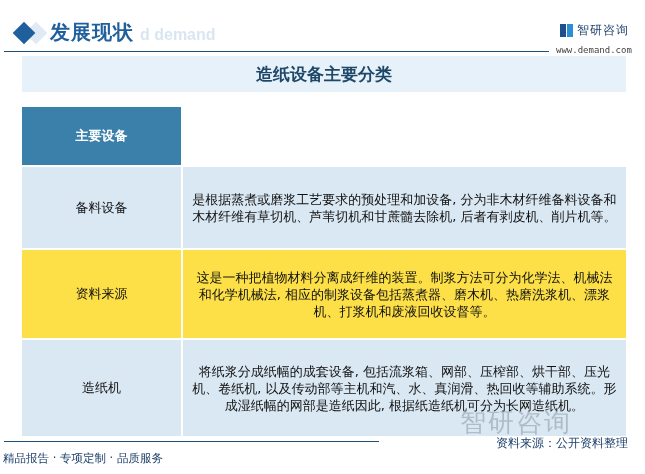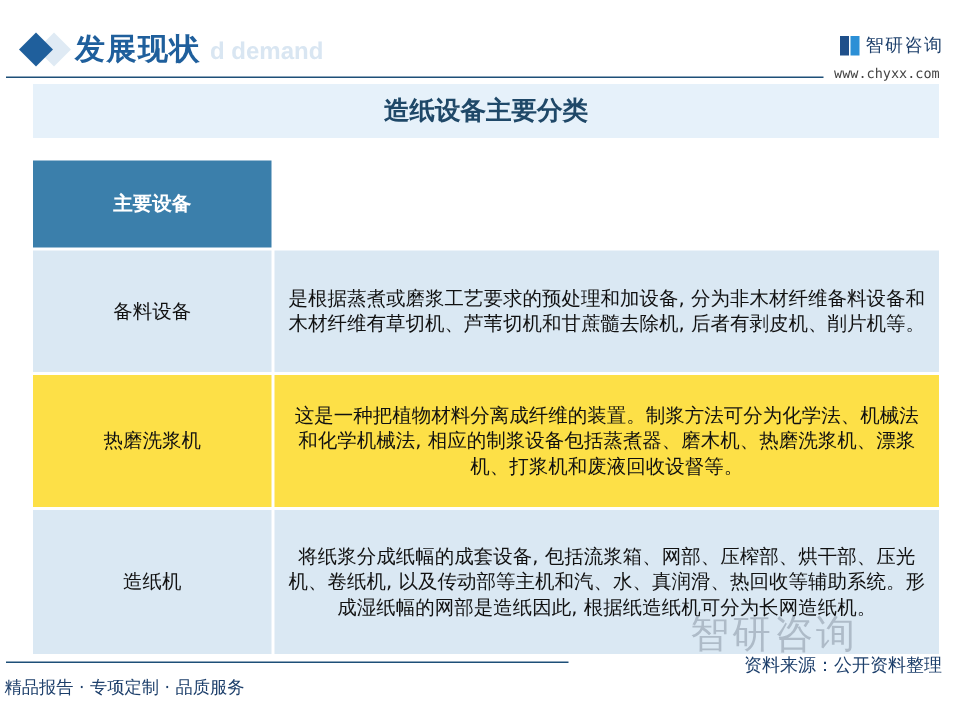--- a/index.html
+++ b/index.html
@@ -47,35 +47,35 @@
   <div class="ghost-text">d demand</div>
   <div class="page-title">发展现状</div>
   <div class="top-line"></div>
   <div class="brand">
     <div class="brand-logo">
         <div class="a"></div>
         <div class="b"></div>
       </div>
     <span class="brand-name">智研咨询</span>
   </div>
-  <div class="brand-url">www.chyxx.com</div>
+  <div class="brand-url">www.demand.com</div>
 </div>
 
 <div class="caption">造纸设备主要分类</div>
 
 <div class="table">
   <div class="row hdr">
     <div class="cell c1">主要设备</div>
   </div>
   <div class="row r1">
     <div class="cell c1 name">备料设备</div>
     <div class="cell c2 desc">是根据蒸煮或磨浆工艺要求的预处理和加设备, 分为非木材纤维备料设备和木材纤维有草切机、芦苇切机和甘蔗髓去除机, 后者有剥皮机、削片机等。</div>
   </div>
   <div class="row r2">
-    <div class="cell c1 name">热磨洗浆机</div>
+    <div class="cell c1 name">资料来源</div>
     <div class="cell c2 desc">这是一种把植物材料分离成纤维的装置。制浆方法可分为化学法、机械法和化学机械法, 相应的制浆设备包括蒸煮器、磨木机、热磨洗浆机、漂浆机、打浆机和废液回收设督等。</div>
   </div>
   <div class="row r3">
     <div class="cell c1 name">造纸机</div>
     <div class="cell c2 desc">将纸浆分成纸幅的成套设备, 包括流浆箱、网部、压榨部、烘干部、压光机、卷纸机, 以及传动部等主机和汽、水、真润滑、热回收等辅助系统。形成湿纸幅的网部是造纸因此, 根据纸造纸机可分为长网造纸机。</div>
   </div>
 </div>
 
 <div class="wm-logo">智研咨询</div>
 <div class="bottom-line"></div>

